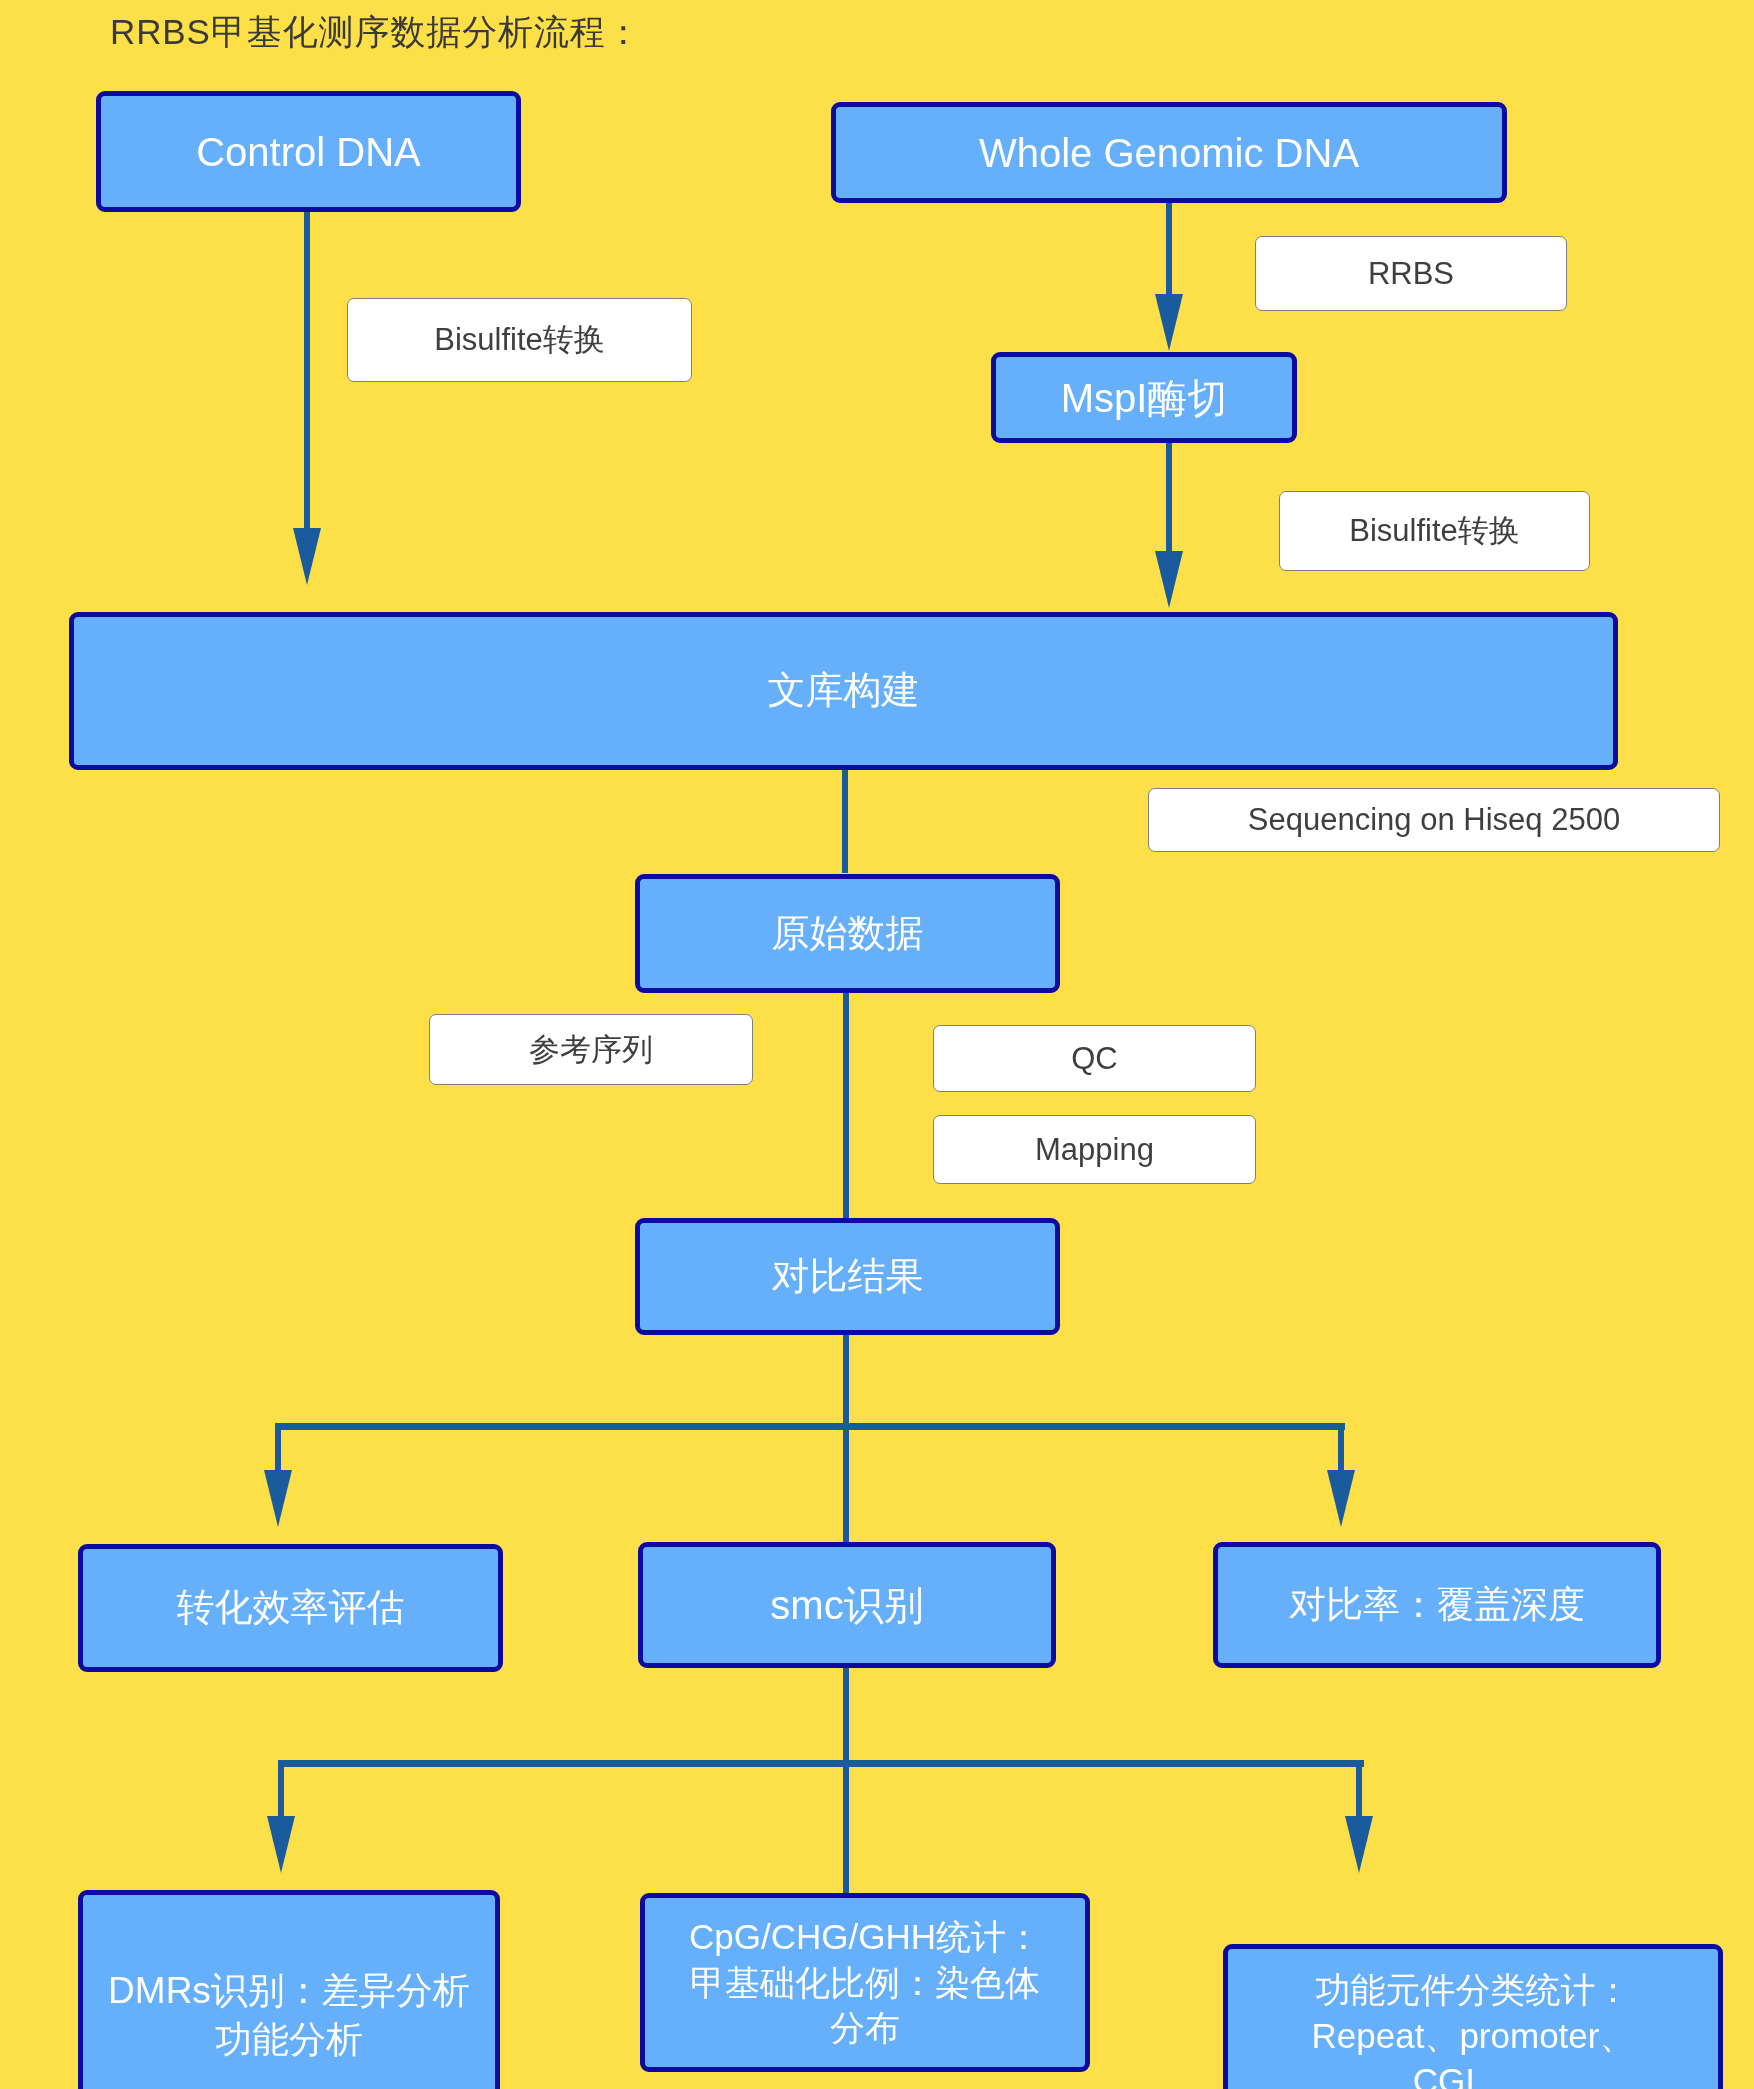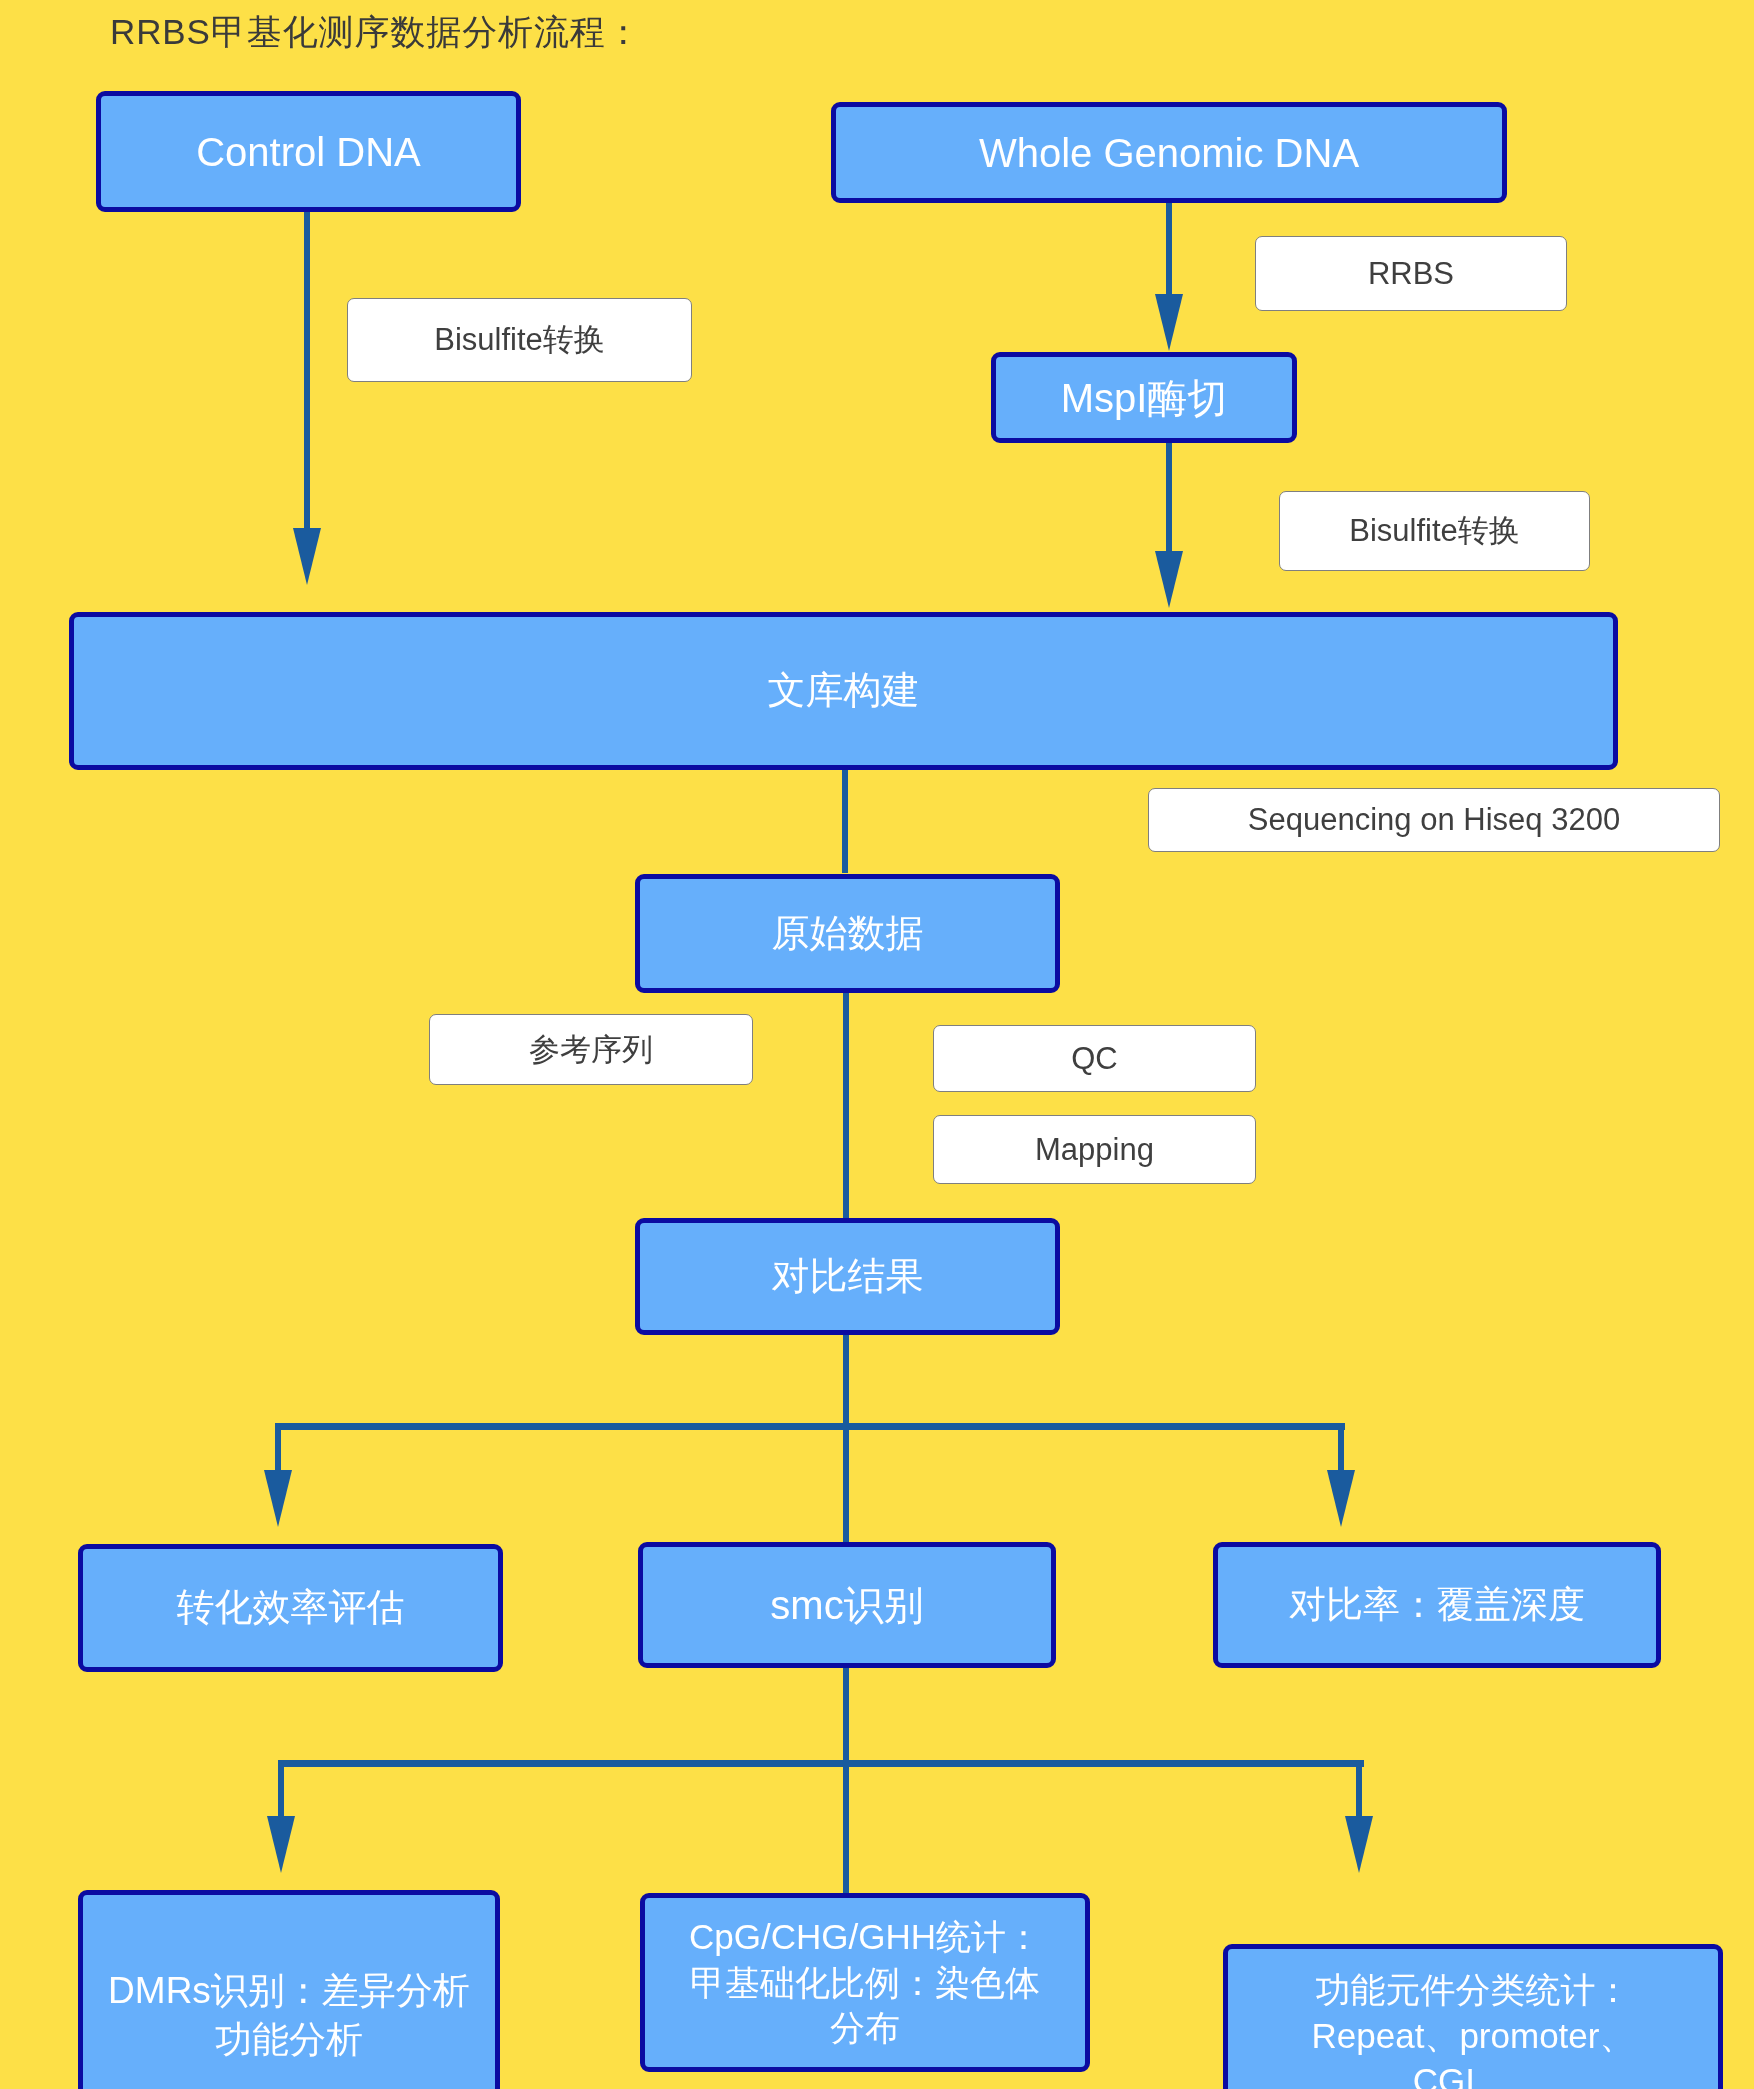--- a/index.html
+++ b/index.html
@@ -94,21 +94,21 @@
   <div class="node" style="left:1223px;top:1944px;width:500px;height:183px;font-size:35px">功能元件分类统计：
 Repeat、promoter、
 CGI......</div>
 
   <div class="label-box" style="left:347px;top:298px;width:345px;height:84px">Bisulfite转换</div>
 
   <div class="label-box" style="left:1255px;top:236px;width:312px;height:75px">RRBS</div>
 
   <div class="label-box" style="left:1279px;top:491px;width:311px;height:80px">Bisulfite转换</div>
 
-  <div class="label-box" style="left:1148px;top:788px;width:572px;height:64px">Sequencing on Hiseq 3200</div>
+  <div class="label-box" style="left:1148px;top:788px;width:572px;height:64px">Sequencing on Hiseq 2500</div>
 
   <div class="label-box" style="left:429px;top:1014px;width:324px;height:71px">参考序列</div>
 
   <div class="label-box" style="left:933px;top:1025px;width:323px;height:67px">QC</div>
 
   <div class="label-box" style="left:933px;top:1115px;width:323px;height:69px">Mapping</div>
 
 </div>
 
 

